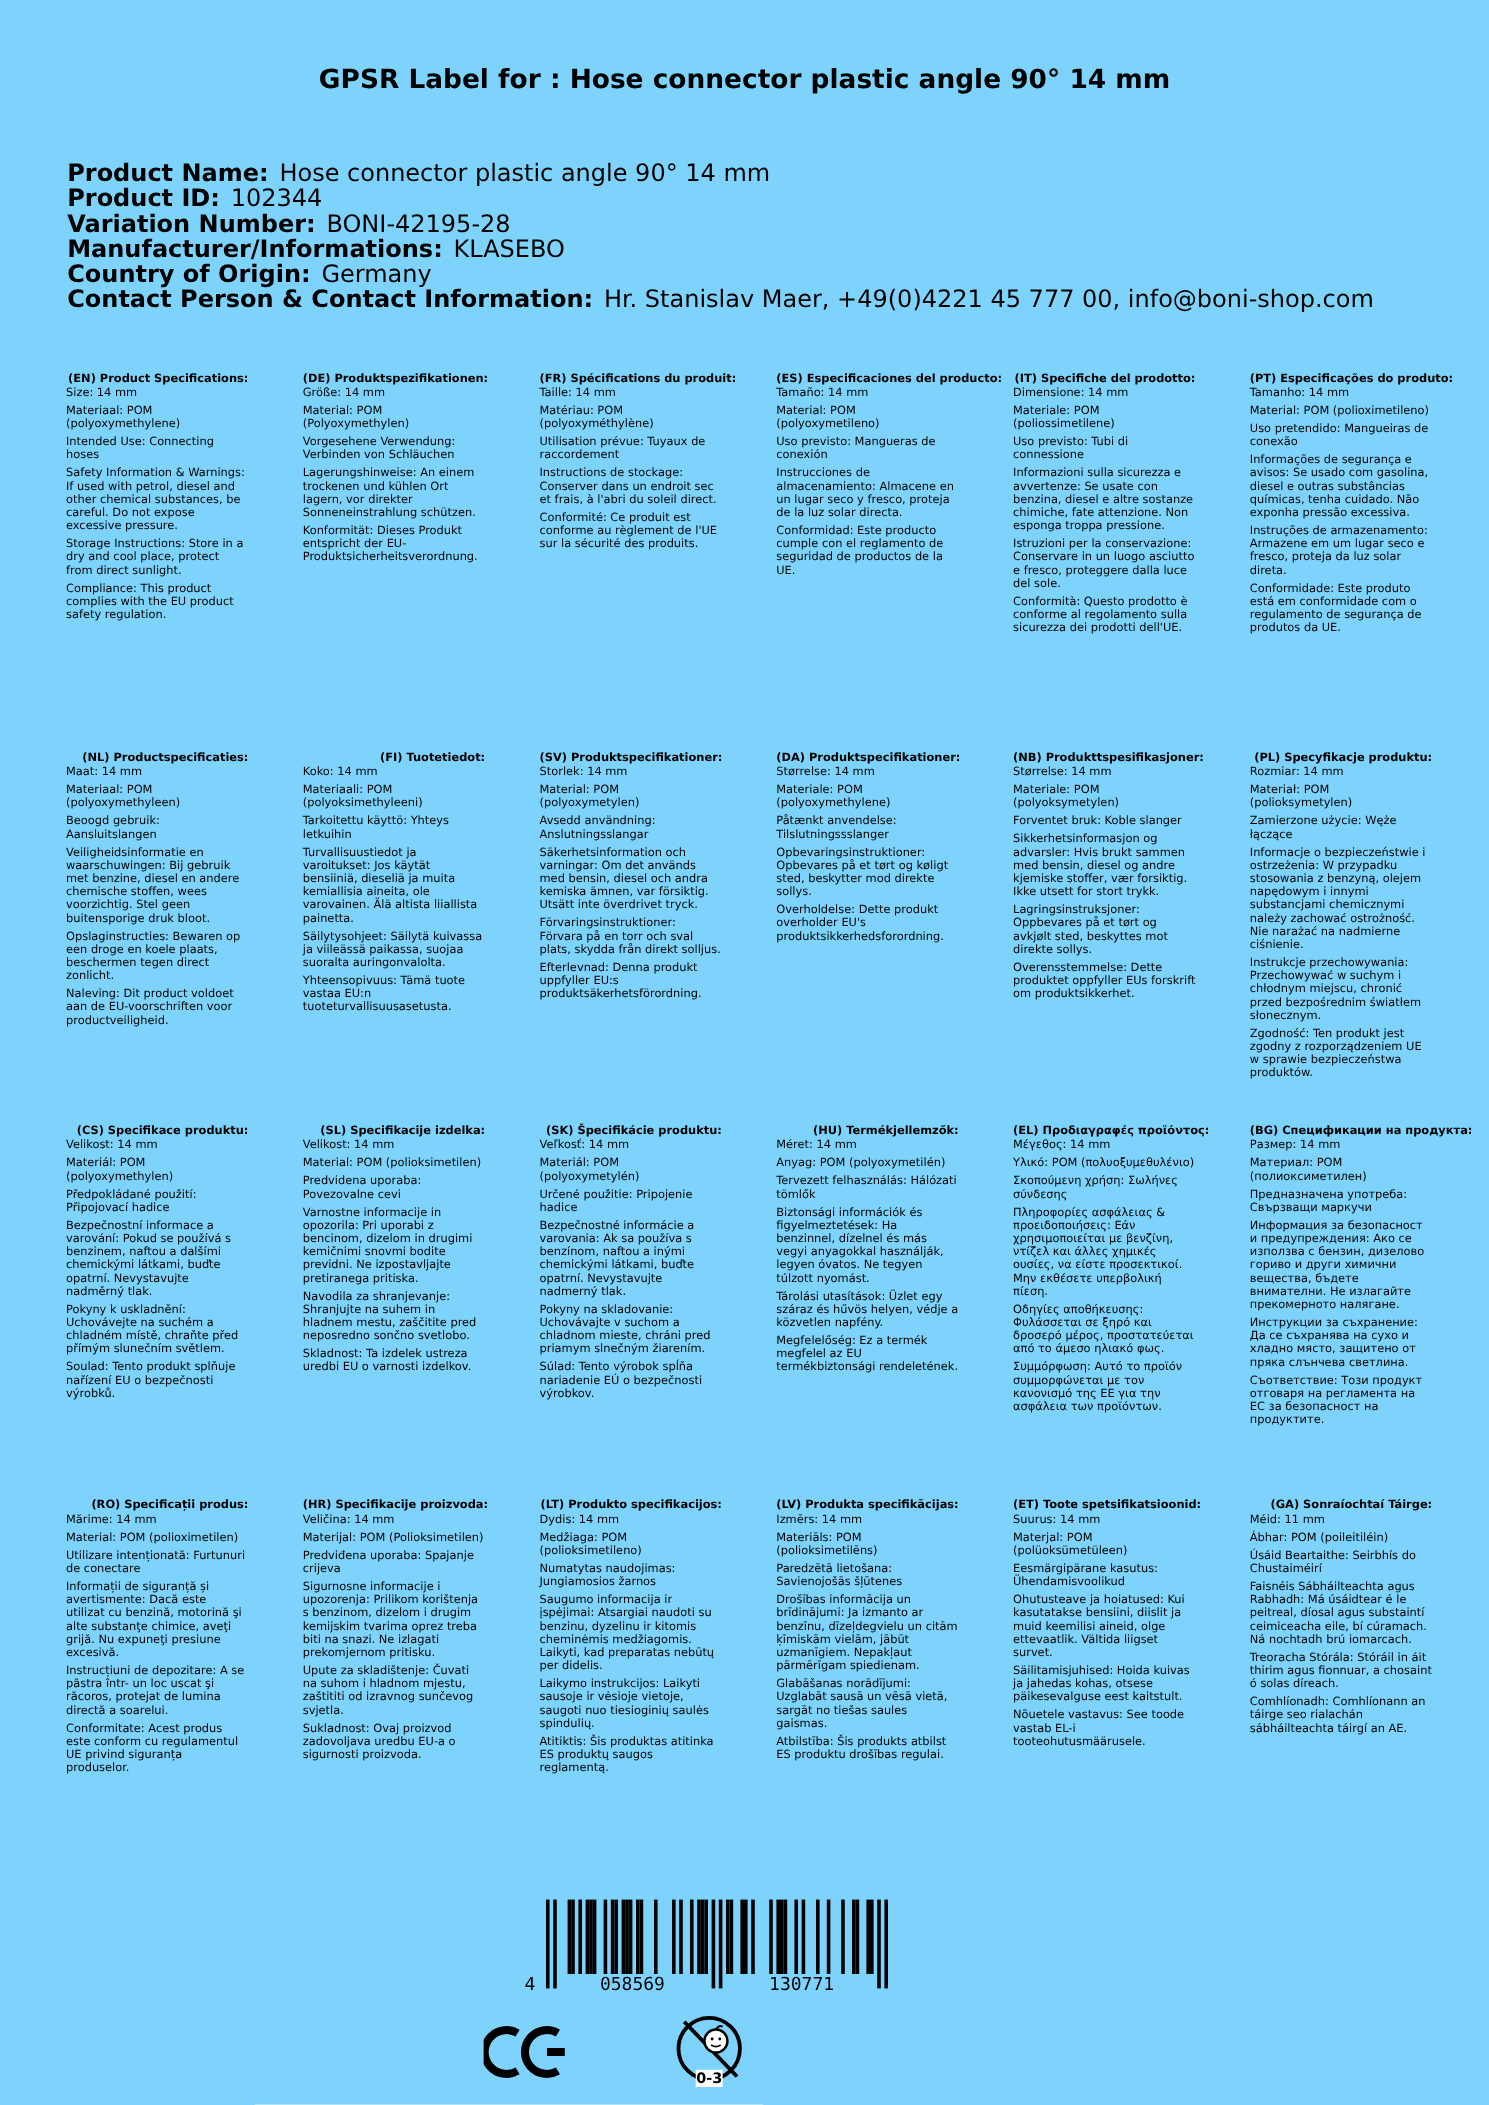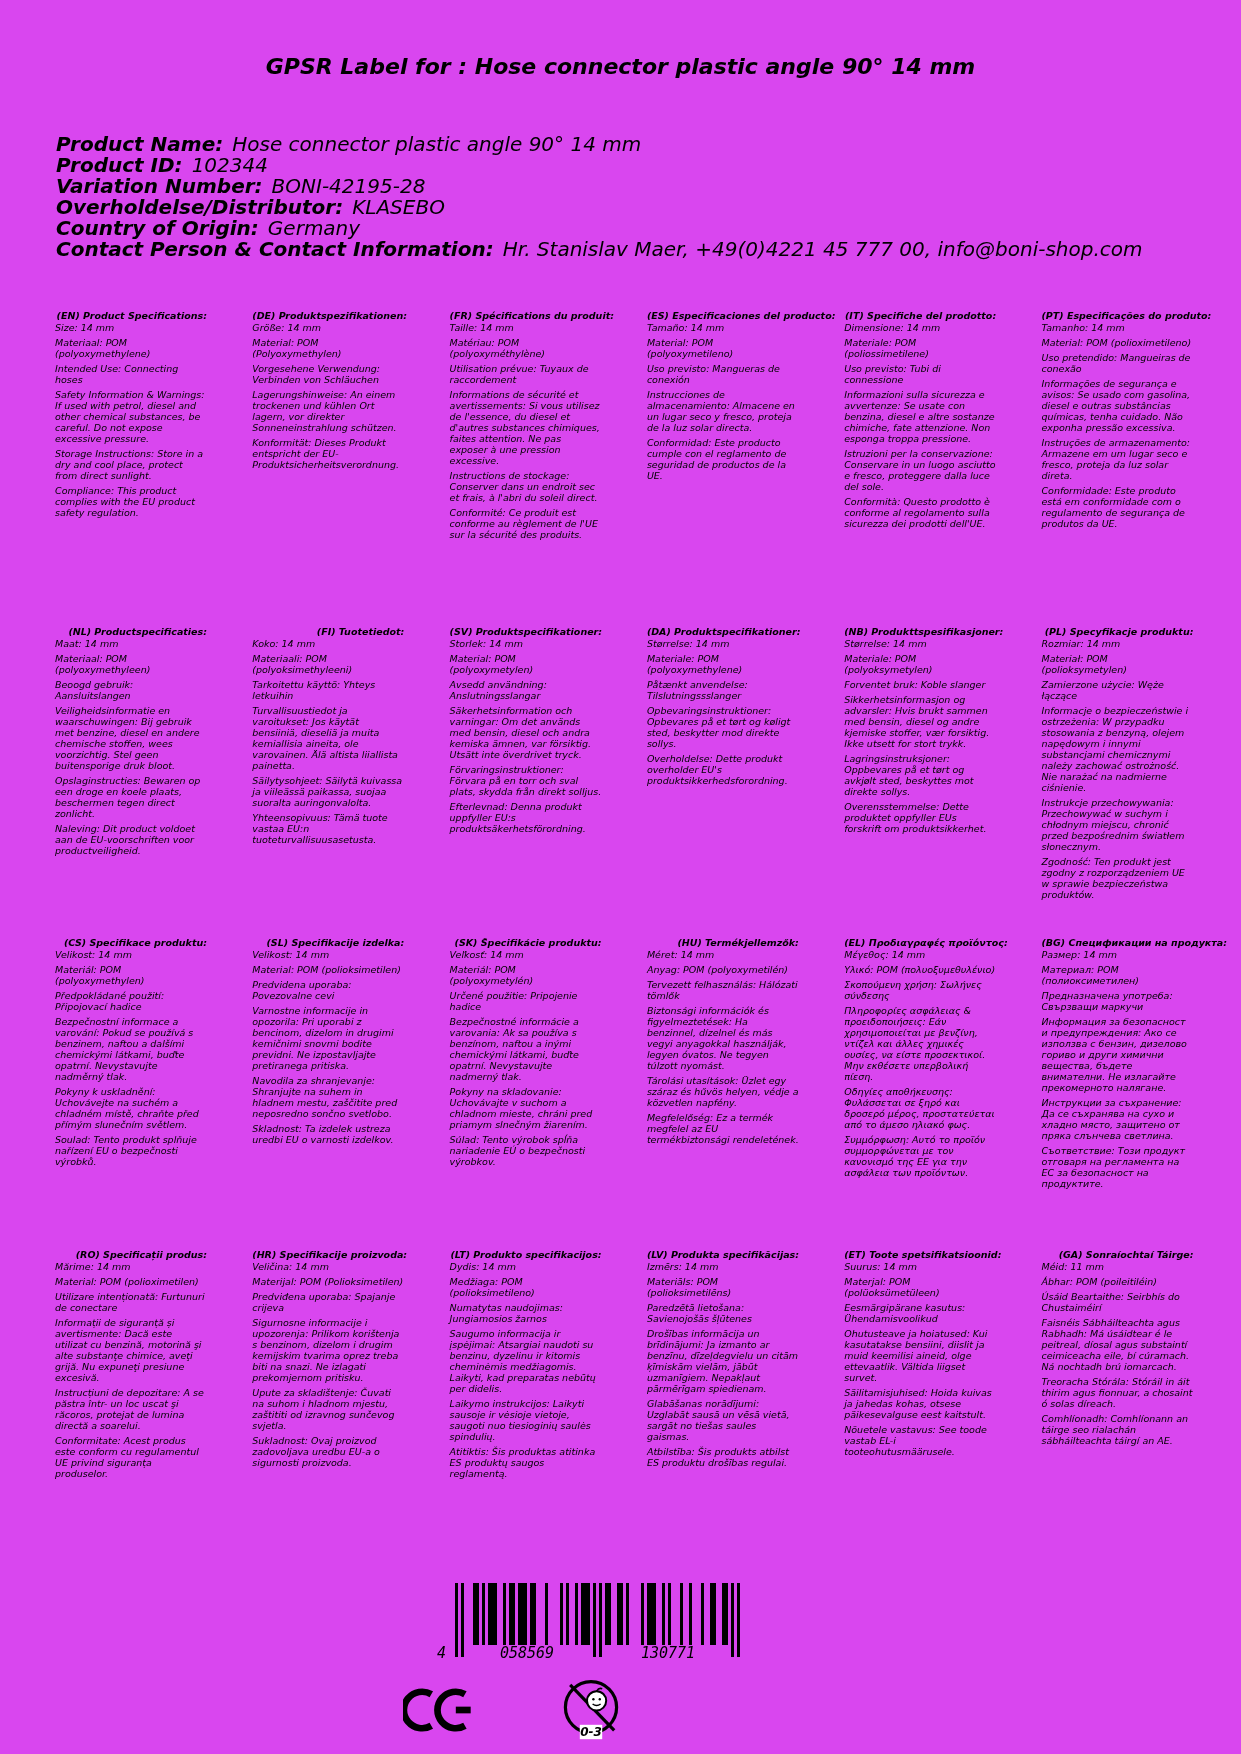--- a/index.html
+++ b/index.html
@@ -1,17 +1,17 @@
 <!DOCTYPE html>
 <html><head>
 <meta charset="utf-8">
 <style>
   html,body{margin:0;padding:0;background:#fff;}
-  .page{position:relative;width:1241px;height:1754px;background:#d946ef;color:#000;
-        font-family:"DejaVu Sans",sans-serif;overflow:hidden;font-style:italic;}
+  .page{position:relative;width:1241px;height:1754px;background:#7dd3fc;color:#000;
+        font-family:"DejaVu Sans",sans-serif;overflow:hidden;}
   .title{position:absolute;top:54px;left:0;width:100%;text-align:center;
          font-size:22px;font-weight:bold;}
   .info{position:absolute;top:134px;left:56px;font-size:20px;line-height:21px;}
   .info-row{white-space:nowrap;}
   .info-lbl{font-weight:bold;margin-right:9px;}
   .lang-grid{position:absolute;top:310px;left:55px;
              display:grid;grid-template-columns:repeat(6,197.3px);
              grid-template-rows:316px 311px 312px auto;
              font-size:9.5px;line-height:11px;}
   .cell{width:152px;}
@@ -34,21 +34,21 @@
 <body>
 
 <div class="page">
 
   <div class="title">GPSR Label for : Hose connector plastic angle 90° 14 mm</div>
 
   <div class="info">
       <div class="info-row"><span class="info-lbl">Product Name:</span><span>Hose connector plastic angle 90° 14 mm</span></div>
       <div class="info-row"><span class="info-lbl">Product ID:</span><span>102344</span></div>
       <div class="info-row"><span class="info-lbl">Variation Number:</span><span>BONI-42195-28</span></div>
-      <div class="info-row"><span class="info-lbl">Overholdelse/Distributor:</span><span>KLASEBO</span></div>
+      <div class="info-row"><span class="info-lbl">Manufacturer/Informations:</span><span>KLASEBO</span></div>
       <div class="info-row"><span class="info-lbl">Country of Origin:</span><span>Germany</span></div>
       <div class="info-row"><span class="info-lbl">Contact Person &amp; Contact Information:</span><span>Hr. Stanislav Maer, +49(0)4221 45 777 00, info@boni-shop.com</span></div>
     </div>
 
   <div class="lang-grid">
       <div class="cell">
         <div class="blk-h">(EN) Product Specifications:</div>
         <p>Size: 14 mm</p>
         <p>Materiaal: POM (polyoxymethylene)</p>
         <p>Intended Use: Connecting hoses</p>
@@ -62,21 +62,20 @@
         <p>Material: POM (Polyoxymethylen)</p>
         <p>Vorgesehene Verwendung: Verbinden von Schläuchen</p>
         <p>Lagerungshinweise: An einem trockenen und kühlen Ort lagern, vor direkter Sonneneinstrahlung schützen.</p>
         <p>Konformität: Dieses Produkt entspricht der EU-Produktsicherheitsverordnung.</p>
       </div>
       <div class="cell">
         <div class="blk-h">(FR) Spécifications du produit:</div>
         <p>Taille: 14 mm</p>
         <p>Matériau: POM (polyoxyméthylène)</p>
         <p>Utilisation prévue: Tuyaux de raccordement</p>
-        <p>Informations de sécurité et avertissements: Si vous utilisez de l'essence, du diesel et d'autres substances chimiques, faites attention. Ne pas exposer à une pression excessive.</p>
         <p>Instructions de stockage: Conserver dans un endroit sec et frais, à l'abri du soleil direct.</p>
         <p>Conformité: Ce produit est conforme au règlement de l'UE sur la sécurité des produits.</p>
       </div>
       <div class="cell">
         <div class="blk-h">(ES) Especificaciones del producto:</div>
         <p>Tamaño: 14 mm</p>
         <p>Material: POM (polyoxymetileno)</p>
         <p>Uso previsto: Mangueras de conexión</p>
         <p>Instrucciones de almacenamiento: Almacene en un lugar seco y fresco, proteja de la luz solar directa.</p>
         <p>Conformidad: Este producto cumple con el reglamento de seguridad de productos de la UE.</p>

